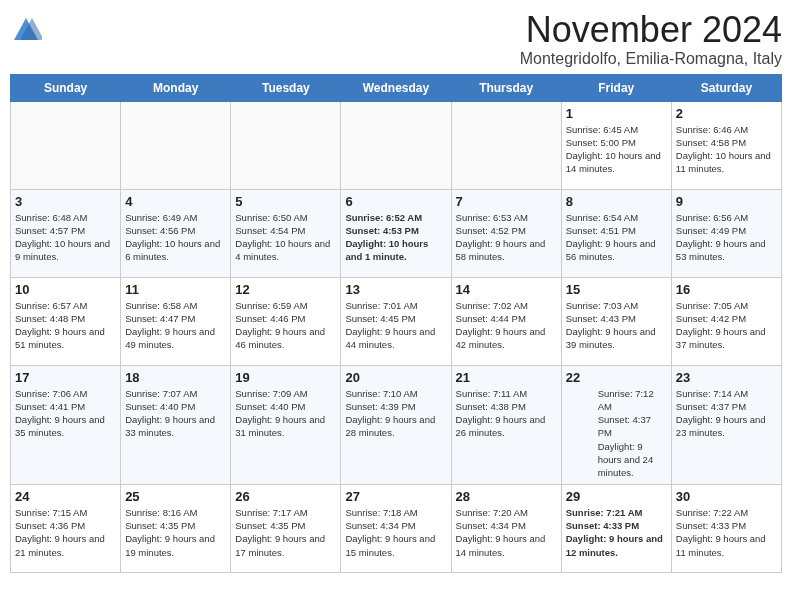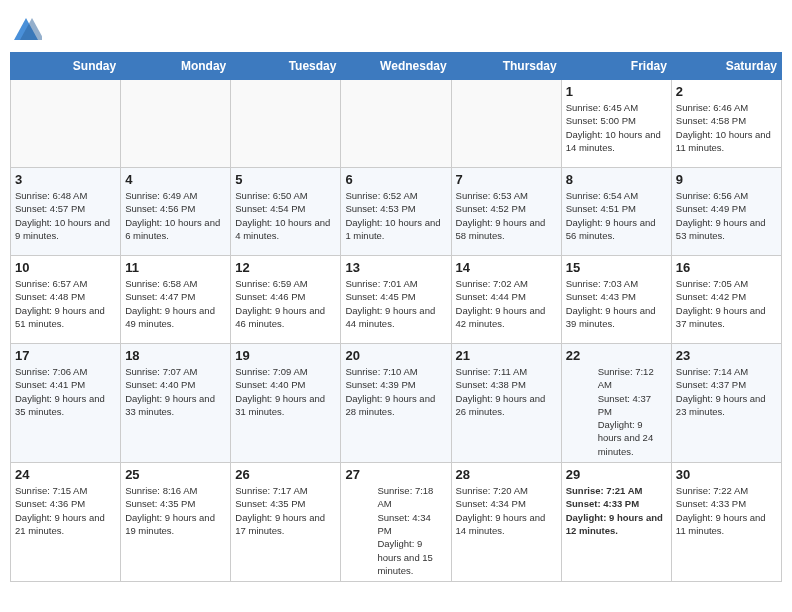--- a/index.html
+++ b/index.html
@@ -58,21 +58,21 @@
       width: 100%;
       border-collapse: collapse;
       table-layout: fixed;
     }
     thead tr th {
       background-color: #3d7abf;
       color: #fff;
       font-size: 12px;
       font-weight: bold;
       padding: 6px 4px;
-      text-align: right;
+      text-align: center;
       border: 1px solid #3d7abf;
     }
     tbody tr td {
       border: 1px solid #ccc;
       vertical-align: top;
       padding: 4px 4px;
       font-size: 10px;
       color: #333;
       height: 88px;
       background: #fff;
@@ -99,20 +99,24 @@
 </head>
 <body>
 
 <div class="header-section">
   <div class="logo">
     <svg class="logo-icon" viewBox="0 0 32 32" xmlns="http://www.w3.org/2000/svg">
       <polygon points="16,4 28,26 4,26" fill="#4a90d9"></polygon>
       <polygon points="22,4 34,26 10,26" fill="#2a6099" opacity="0.5"></polygon>
     </svg>
   </div>
+  <div class="title-section">
+    <div class="month-title">November 2024</div>
+    <div class="location-title">Montegridolfo, Emilia-Romagna, Italy</div>
+  </div>
 </div>
 
 <table>
   <thead>
     <tr>
 
     <th>Sunday</th>
         <th>Monday</th>
         <th>Tuesday</th>
         <th>Wednesday</th>
@@ -156,21 +160,21 @@
 Daylight: 10 hours and 6 minutes.</div>
         </td>
         <td>
           <span class="day-number">5</span>
           <div class="day-info" style="white-space: pre-line;">Sunrise: 6:50 AM
 Sunset: 4:54 PM
 Daylight: 10 hours and 4 minutes.</div>
         </td>
         <td>
           <span class="day-number">6</span>
-          <div class="day-info" style="white-space: pre-line;">Sunrise: 6:52 AM
+          <div class="day-info" style="white-space: pre-line; font-weight: bold;">Sunrise: 6:52 AM
 Sunset: 4:53 PM
 Daylight: 10 hours and 1 minute.</div>
         </td>
         <td>
           <span class="day-number">7</span>
           <div class="day-info" style="white-space: pre-line;">Sunrise: 6:53 AM
 Sunset: 4:52 PM
 Daylight: 9 hours and 58 minutes.</div>
         </td>
         <td>
@@ -288,21 +292,21 @@
 Daylight: 9 hours and 19 minutes.</div>
         </td>
         <td>
           <span class="day-number">26</span>
           <div class="day-info" style="white-space: pre-line;">Sunrise: 7:17 AM
 Sunset: 4:35 PM
 Daylight: 9 hours and 17 minutes.</div>
         </td>
         <td>
           <span class="day-number">27</span>
-          <div class="day-info" style="white-space: pre-line; margin-left: 32px;">Sunrise: 7:18 AM
+          <div class="day-info" style="white-space: pre-line;">Sunrise: 7:18 AM
 Sunset: 4:34 PM
 Daylight: 9 hours and 15 minutes.</div>
         </td>
         <td>
           <span class="day-number">28</span>
           <div class="day-info" style="white-space: pre-line;">Sunrise: 7:20 AM
 Sunset: 4:34 PM
 Daylight: 9 hours and 14 minutes.</div>
         </td>
         <td>

